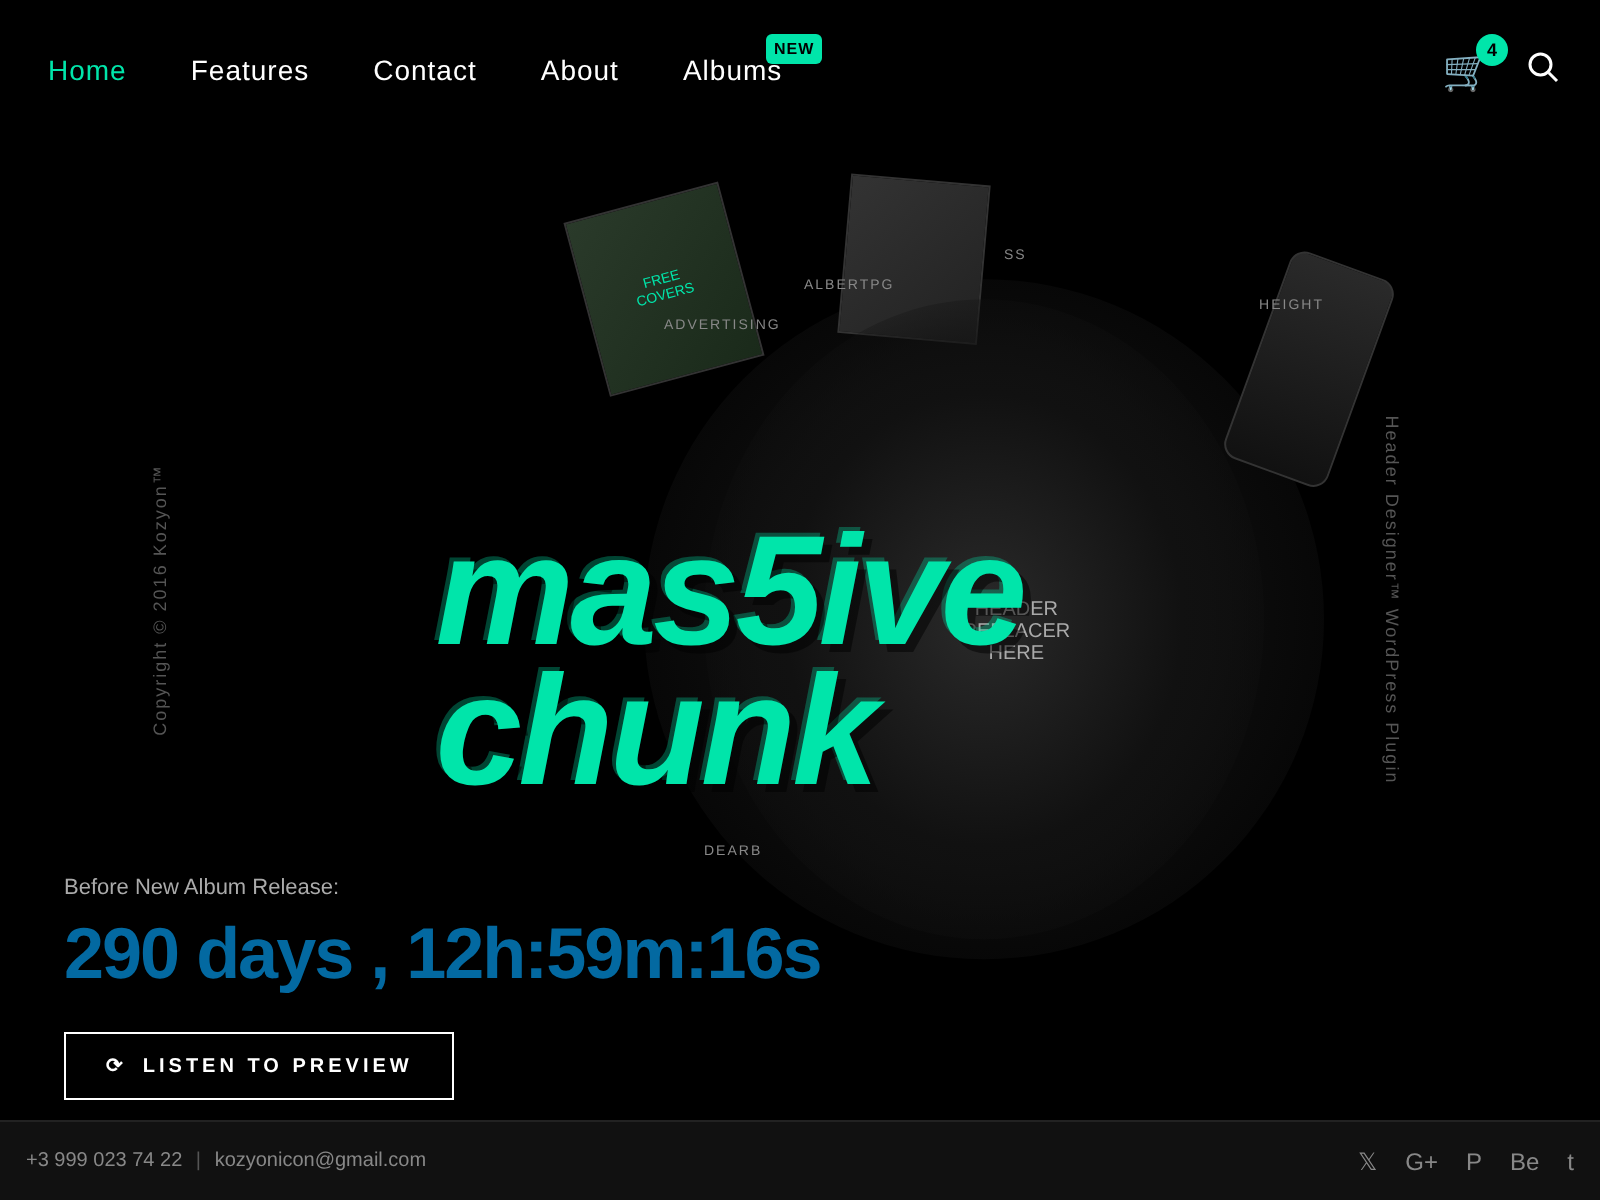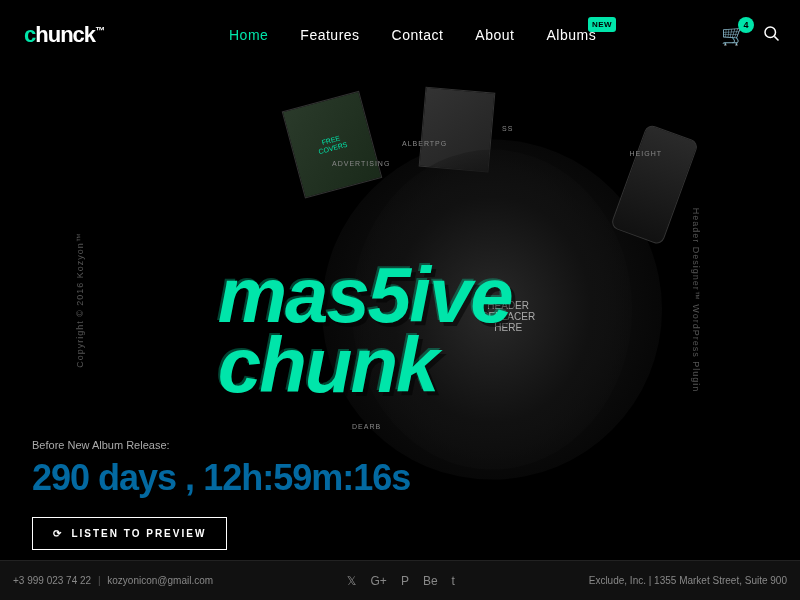--- a/index.html
+++ b/index.html
@@ -353,25 +353,20 @@
 
     .divider-dot {
       color: #555;
       margin: 0 4px;
     }
   </style>
 </head>
 <body>
 
 <header class="header">
-  <div class="logo">
-    <span class="logo-text">
-      <span class="logo-c">c</span><span>hunck</span><span class="logo-tm">™</span>
-    </span>
-  </div>
 
   <nav class="nav">
     <a class="nav-item active">Home</a>
     <a class="nav-item">Features</a>
     <a class="nav-item">Contact</a>
     <a class="nav-item">About</a>
     <a class="nav-item nav-albums">
       <span>Albums</span>
       <span class="nav-badge">NEW</span>
     </a>
@@ -450,14 +445,13 @@
   </div>
 
   <div class="footer-social">
     <span class="social-icon" title="Twitter">𝕏</span>
     <span class="social-icon" title="Google+">G+</span>
     <span class="social-icon" title="Pinterest">P</span>
     <span class="social-icon" title="Behance">Be</span>
     <span class="social-icon" title="Tumblr">t</span>
   </div>
 
-  <div class="footer-address">Exclude, Inc. | 1355 Market Street, Suite 900</div>
 </footer>
 
 </body></html>

